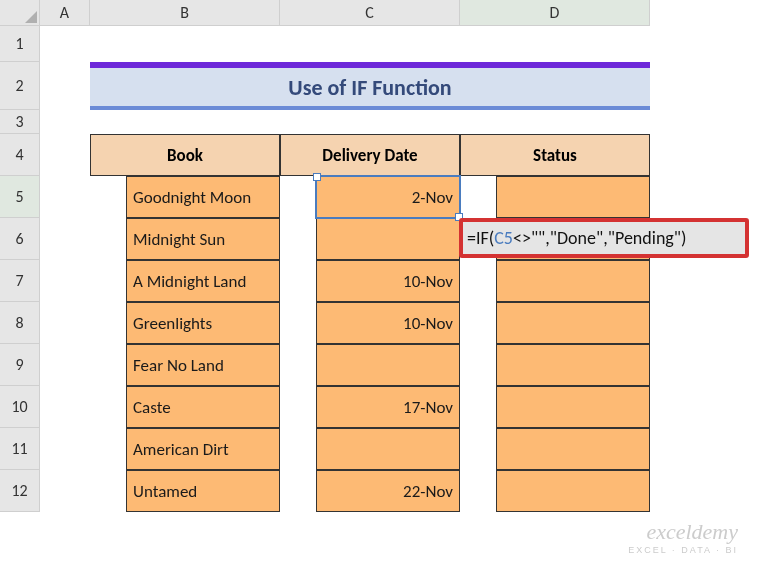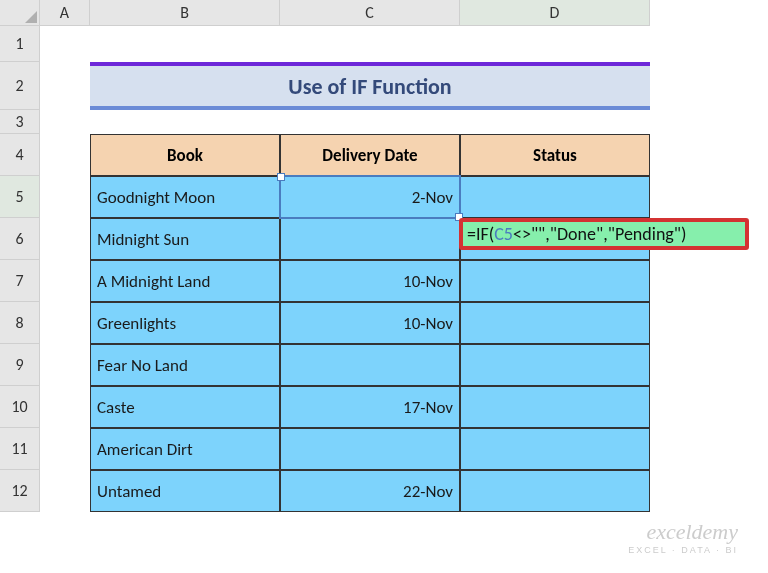--- a/index.html
+++ b/index.html
@@ -67,65 +67,66 @@
     padding: 0 6px;
     font-size: 17px;
     display: flex;
     align-items: center;
   }
   .r1 { height: 36px; }
   .r2 { height: 48px; }
   .r3 { height: 24px; }
   .title-cell {
     background: #d6e0ef;
-    border-top: 4px solid #6d28d9;
+    border-top: 6px solid #6d28d9;
     border-bottom: 4px solid #6b8bd6;
     color: #344a7a;
     font-size: 22px;
     font-weight: 600;
     justify-content: center;
   }
   .title-merge {
     grid-column: 3 / 6;
   }
   .th {
     background: #f5d3b0;
     border: 1px solid #333;
     font-weight: 700;
     font-size: 17px;
     justify-content: center;
     color: #000000;
   }
   .td {
     border: 1px solid #333;
-    background: #7dd3fc;
+    background: #fdba74;
     color: #1a1a1a;
+    margin-left: 36px;
   }
   .td.date { justify-content: flex-end; }
   .c5-ref {
     outline: 2px solid #4a7cbf;
     outline-offset: -1px;
     position: relative;
   }
   .c5-ref::before, .c5-ref::after {
     content: '';
     position: absolute;
     width: 6px; height: 6px;
     background: #fff;
     border: 1px solid #4a7cbf;
   }
   .c5-ref::before { top: -4px; left: -4px; }
   .c5-ref::after { bottom: -4px; right: -4px; }
   .formula-overlay {
     position: absolute;
     top: 218px;
     left: 459px;
-    height: 32px;
+    height: 40px;
     min-width: 290px;
-    background: #86efac;
+    background: #e5e5e5;
     border: 4px solid #d43232;
     border-radius: 3px;
     font-size: 18px;
     display: flex;
     align-items: center;
     padding: 0 4px;
     font-family: Calibri, Arial, sans-serif;
     white-space: nowrap;
     z-index: 10;
   }

